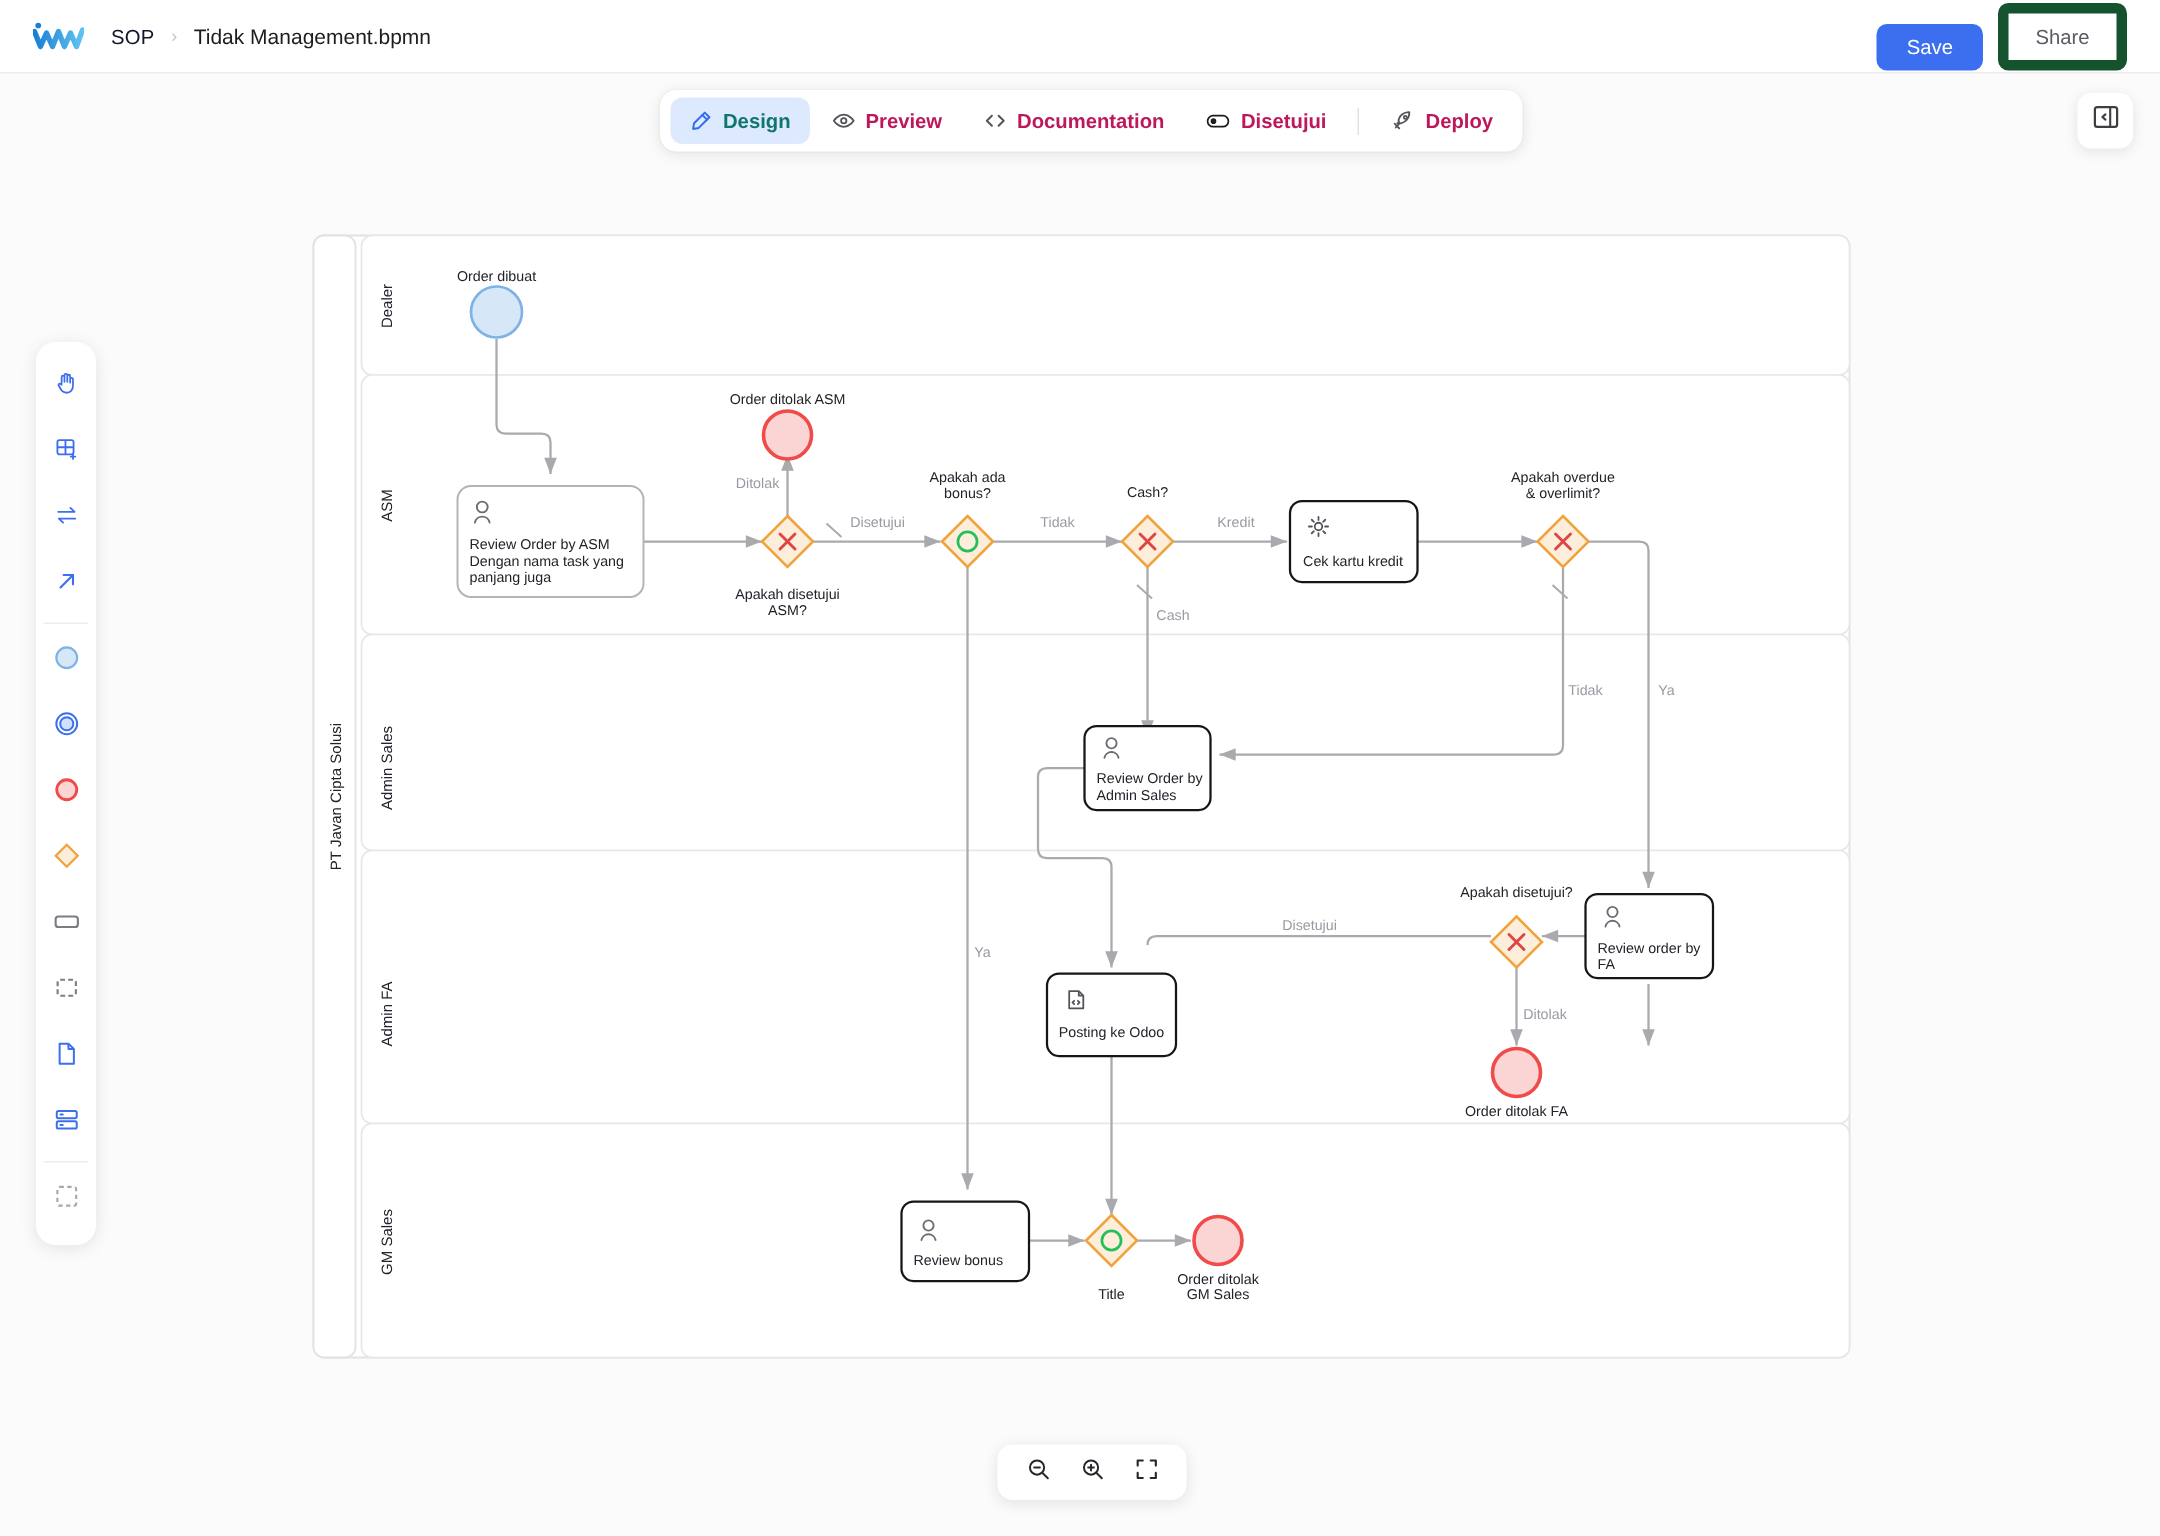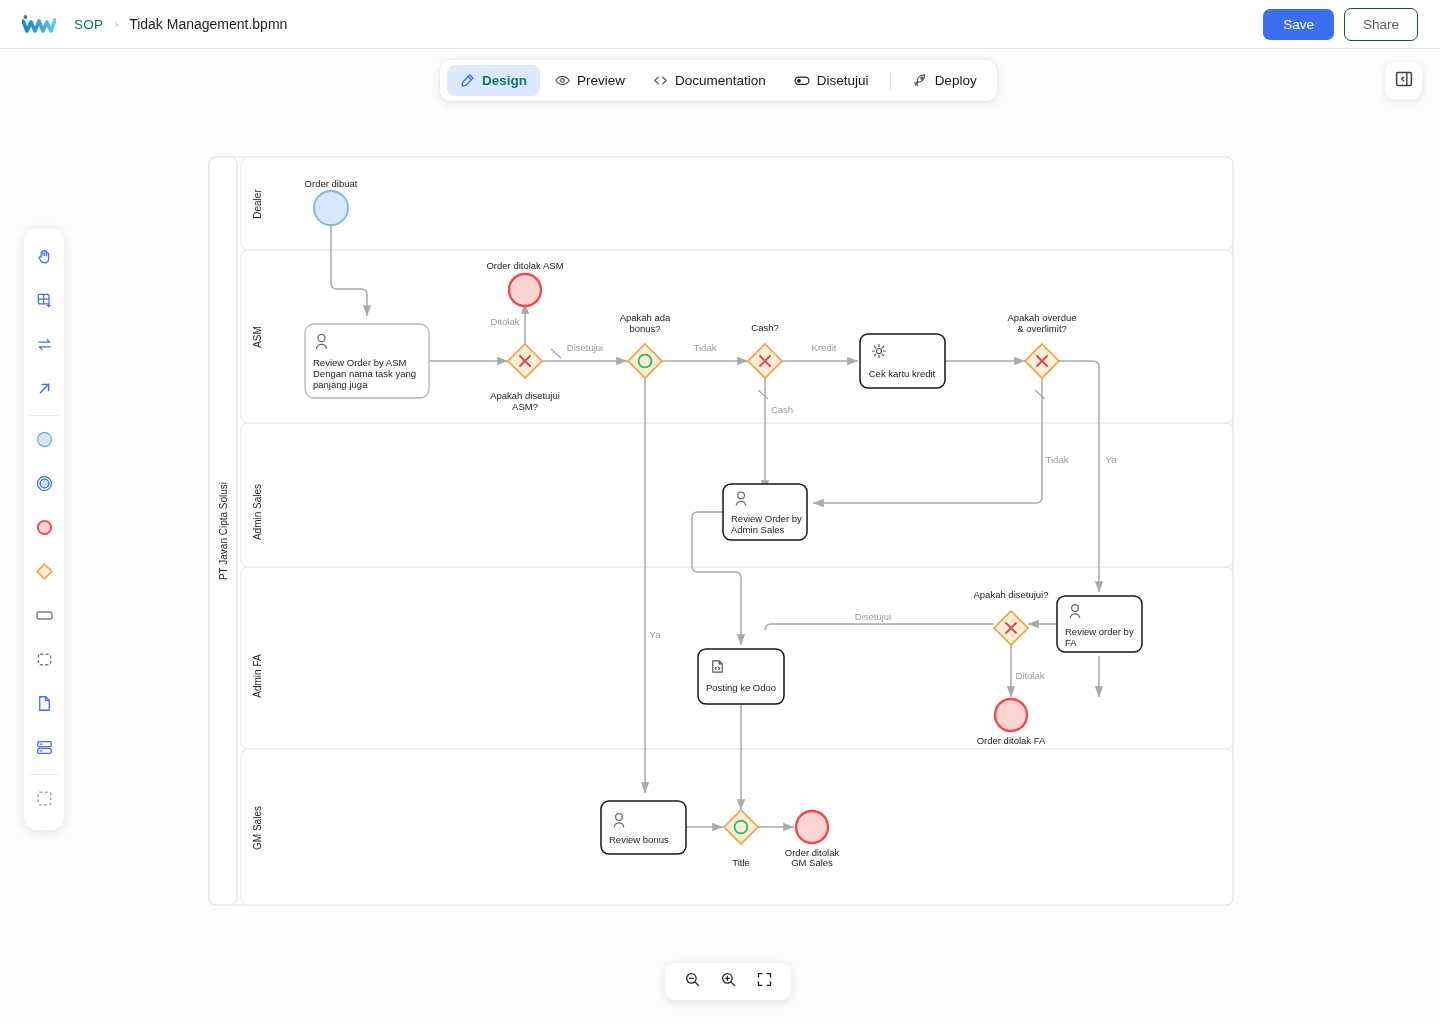--- a/index.html
+++ b/index.html
@@ -10,46 +10,46 @@
   }
   #app { position: relative; width: 1440px; height: 1024px; background: #fbfbfb; }
 
   
   .header {
     position: absolute; top: 0; left: 0; width: 1440px; height: 49px;
     background: #ffffff; border-bottom: 1px solid #ececec;
     display: flex; align-items: center; padding: 0 16px;
   }
   .logo { width: 34px; height: 24px; margin-left: 6px; margin-right: 18px; display:flex; align-items:center;}
-  .crumb-sop { font-size: 13.5px; color: #0f766e; letter-spacing: .2px; }
+  .crumb-sop { font-size: 13.5px; color: #0f172a; letter-spacing: .2px; }
   .crumb-sep { margin: 0 11px; color: #c3c3c8; font-size: 12px; }
   .crumb-file { font-size: 14px; color: #1d1d21; }
-  .header-right { margin-left: auto; display: flex; align-items: center; gap: 10px; padding-right: 6px;}
+  .header-right { margin-left: auto; display: flex; align-items: flex-end; gap: 10px; padding-right: 6px;}
   .btn-save {
     background: #3c6ff0; color: #fff; border: none; border-radius: 7px;
     font-size: 13.5px; padding: 8px 20px; cursor: pointer;
     font-family: "Liberation Sans", sans-serif;
   }
   .btn-share {
-    background: #fff; color: #5b5b63; border: 1px solid #14532d; border-radius: 7px;
+    background: #fff; color: #5b5b63; border: 7px solid #14532d; border-radius: 7px;
     font-size: 13.5px; padding: 8px 18px; cursor: pointer;
     font-family: "Liberation Sans", sans-serif;
   }
 
   
   .tabbar {
     position: absolute; top: 60px; left: 440px; height: 41px;
     background: #fff; border-radius: 11px;
     box-shadow: 0 2px 10px rgba(20,20,40,.10), 0 0 0 1px rgba(0,0,0,.02);
     display: flex; align-items: center; padding: 5px 7px; gap: 2px;
   }
   .tab {
     display: flex; align-items: center; gap: 7px; height: 31px;
-    padding: 0 13px; border-radius: 8px; font-size: 13.5px; color: #0f172a;
-    cursor: pointer; white-space: nowrap;
+    padding: 0 13px; border-radius: 8px; font-size: 13.5px; color: #be185d;
+    cursor: pointer; white-space: nowrap; font-weight: bold;
   }
   .tab.active { background: #ddeafe; color: #0f766e; font-weight: bold; }
   .tab svg { display: block; }
   .tab-div { width: 1px; height: 18px; background: #e2e2e6; margin: 0 6px; }
 
   
   .panel-toggle {
     position: absolute; top: 62px; left: 1385px; width: 37px; height: 37px;
     background: #fff; border-radius: 9px;
     box-shadow: 0 2px 9px rgba(20,20,40,.10);

